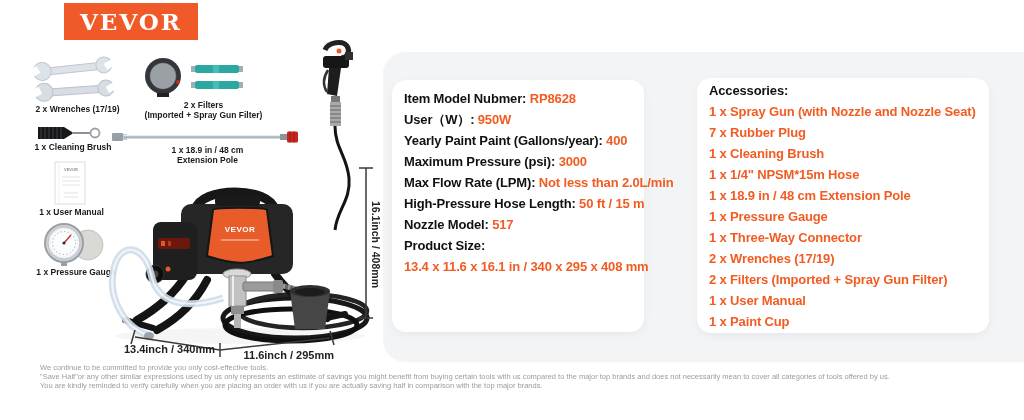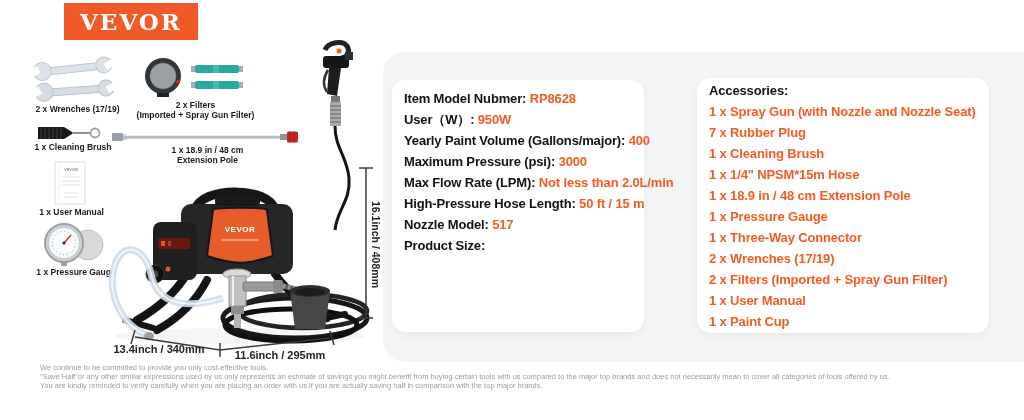--- a/index.html
+++ b/index.html
@@ -23,21 +23,21 @@
   .card{background:#fff;border-radius:14px;box-shadow:0 3px 10px rgba(0,0,0,.05);}
   .specs-card{left:392px;top:80px;width:252px;height:252px;padding:8px 0 0 12px;box-sizing:border-box;}
   .acc-card{left:697px;top:78px;width:292px;height:255px;padding:2px 16px 0 12px;box-sizing:border-box;}
   .spec-row,.acc-row{font-size:13px;font-weight:700;line-height:21px;white-space:nowrap;letter-spacing:-0.15px;}
   .spec-label{color:#111;}
   .spec-value{color:var(--accent,#F25C22);}
   .acc-title{color:#111;}
   .acc-item{color:var(--accent,#F25C22);}
 
   
-  .dim{font-size:11px;font-weight:600;color:#222;text-align:center;white-space:nowrap;}
+  .dim{font-size:11px;font-weight:600;color:#222;text-align:right;white-space:nowrap;}
   .dim-v{left:369px;top:168px;height:152px;width:14px;writing-mode:vertical-rl;
          display:flex;align-items:center;justify-content:center;font-size:10.5px;font-weight:600;color:#222;white-space:nowrap;}
 
   
   .disc{left:40px;top:363px;width:960px;font-size:7.5px;line-height:9px;color:#9c9c9c;font-weight:400;}
 </style>
 </head>
 <body>
 
 <div class="stage">
@@ -76,21 +76,21 @@
       <rect x="52" y="10" width="44" height="8" rx="2" fill="#2BA8A2"></rect>
       <rect x="70" y="10" width="6" height="8" fill="#45bdb7"></rect>
     </g>
     <g transform="translate(0,16)">
       <rect x="48" y="11" width="5" height="6" fill="#9fb0b3"></rect>
       <rect x="95" y="11" width="5" height="6" fill="#9fb0b3"></rect>
       <rect x="52" y="10" width="44" height="8" rx="2" fill="#2BA8A2"></rect>
       <rect x="70" y="10" width="6" height="8" fill="#45bdb7"></rect>
     </g>
   </svg>
-  <div class="abs ilabel" style="left:128px;top:100px;width:135px">
+  <div class="abs ilabel" style="left:136px;top:100px;width:135px">
     <div>2 x Filters</div>
     <div>(Imported + Spray Gun Filter)</div>
   </div>
 
   <svg class="abs" style="left:38px;top:124px" width="64" height="18" viewBox="0 0 64 18">
     <rect x="0" y="3" width="26" height="12" fill="#17181a"></rect>
     <path d="M3,3 V15 M7,3 V15 M11,3 V15 M15,3 V15 M19,3 V15 M23,3 V15" stroke="#3c3e42" stroke-width="1"></path>
     <polygon points="26,3 34,8 34,10 26,15" fill="#17181a"></polygon>
     <line x1="34" y1="9" x2="52" y2="9" stroke="#8d9298" stroke-width="2"></line>
     <circle cx="57" cy="9" r="4.5" fill="none" stroke="#9aa0a6" stroke-width="1.8"></circle>
@@ -211,26 +211,27 @@
   <svg class="abs" style="left:115px;top:330px" width="235" height="28" viewBox="0 0 235 28">
     <path d="M20,7 L105,20 L215,8" stroke="#3a3a3a" stroke-width="1.5" fill="none"></path>
     <path d="M20,0 L16,14 M105,13 L105,27 M215,1 L219,15" stroke="#3a3a3a" stroke-width="1.5"></path>
   </svg>
   <div class="abs dim" style="left:103px;top:343px;width:112px">13.4inch / 340mm</div>
   <div class="abs dim" style="left:226px;top:349px;width:108px">11.6inch / 295mm</div>
 
   <div class="abs card specs-card">
     <div class="spec-row"><span class="spec-label">Item Model Nubmer: </span><span class="spec-value">RP8628</span></div>
     <div class="spec-row"><span class="spec-label">User（W）: </span><span class="spec-value">950W</span></div>
-    <div class="spec-row"><span class="spec-label">Yearly Paint Volume (Gallons/major): </span><span class="spec-value">400</span></div>
+    <div class="spec-row"><span class="spec-label">Yearly Paint Paint (Gallons/year): </span><span class="spec-value">400</span></div>
     <div class="spec-row"><span class="spec-label">Maximum Pressure (psi): </span><span class="spec-value">3000</span></div>
     <div class="spec-row"><span class="spec-label">Max Flow Rate (LPM): </span><span class="spec-value">Not less than 2.0L/min</span></div>
     <div class="spec-row"><span class="spec-label">High-Pressure Hose Length: </span><span class="spec-value">50 ft / 15 m</span></div>
     <div class="spec-row"><span class="spec-label">Nozzle Model: </span><span class="spec-value">517</span></div>
     <div class="spec-row"><span class="spec-label">Product Size:</span><span class="spec-value"></span></div>
+    <div class="spec-row"><span class="spec-label"></span><span class="spec-value">13.4 x 11.6 x 16.1 in / 340 x 295 x 408 mm</span></div>
   </div>
 
   <div class="abs card acc-card">
     <div class="acc-row acc-title">Accessories:</div>
     <div class="acc-row acc-item">1 x Spray Gun (with Nozzle and Nozzle Seat)</div>
     <div class="acc-row acc-item">7 x Rubber Plug</div>
     <div class="acc-row acc-item">1 x Cleaning Brush</div>
     <div class="acc-row acc-item">1 x 1/4" NPSM*15m Hose</div>
     <div class="acc-row acc-item">1 x 18.9 in / 48 cm Extension Pole</div>
     <div class="acc-row acc-item">1 x Pressure Gauge</div>

